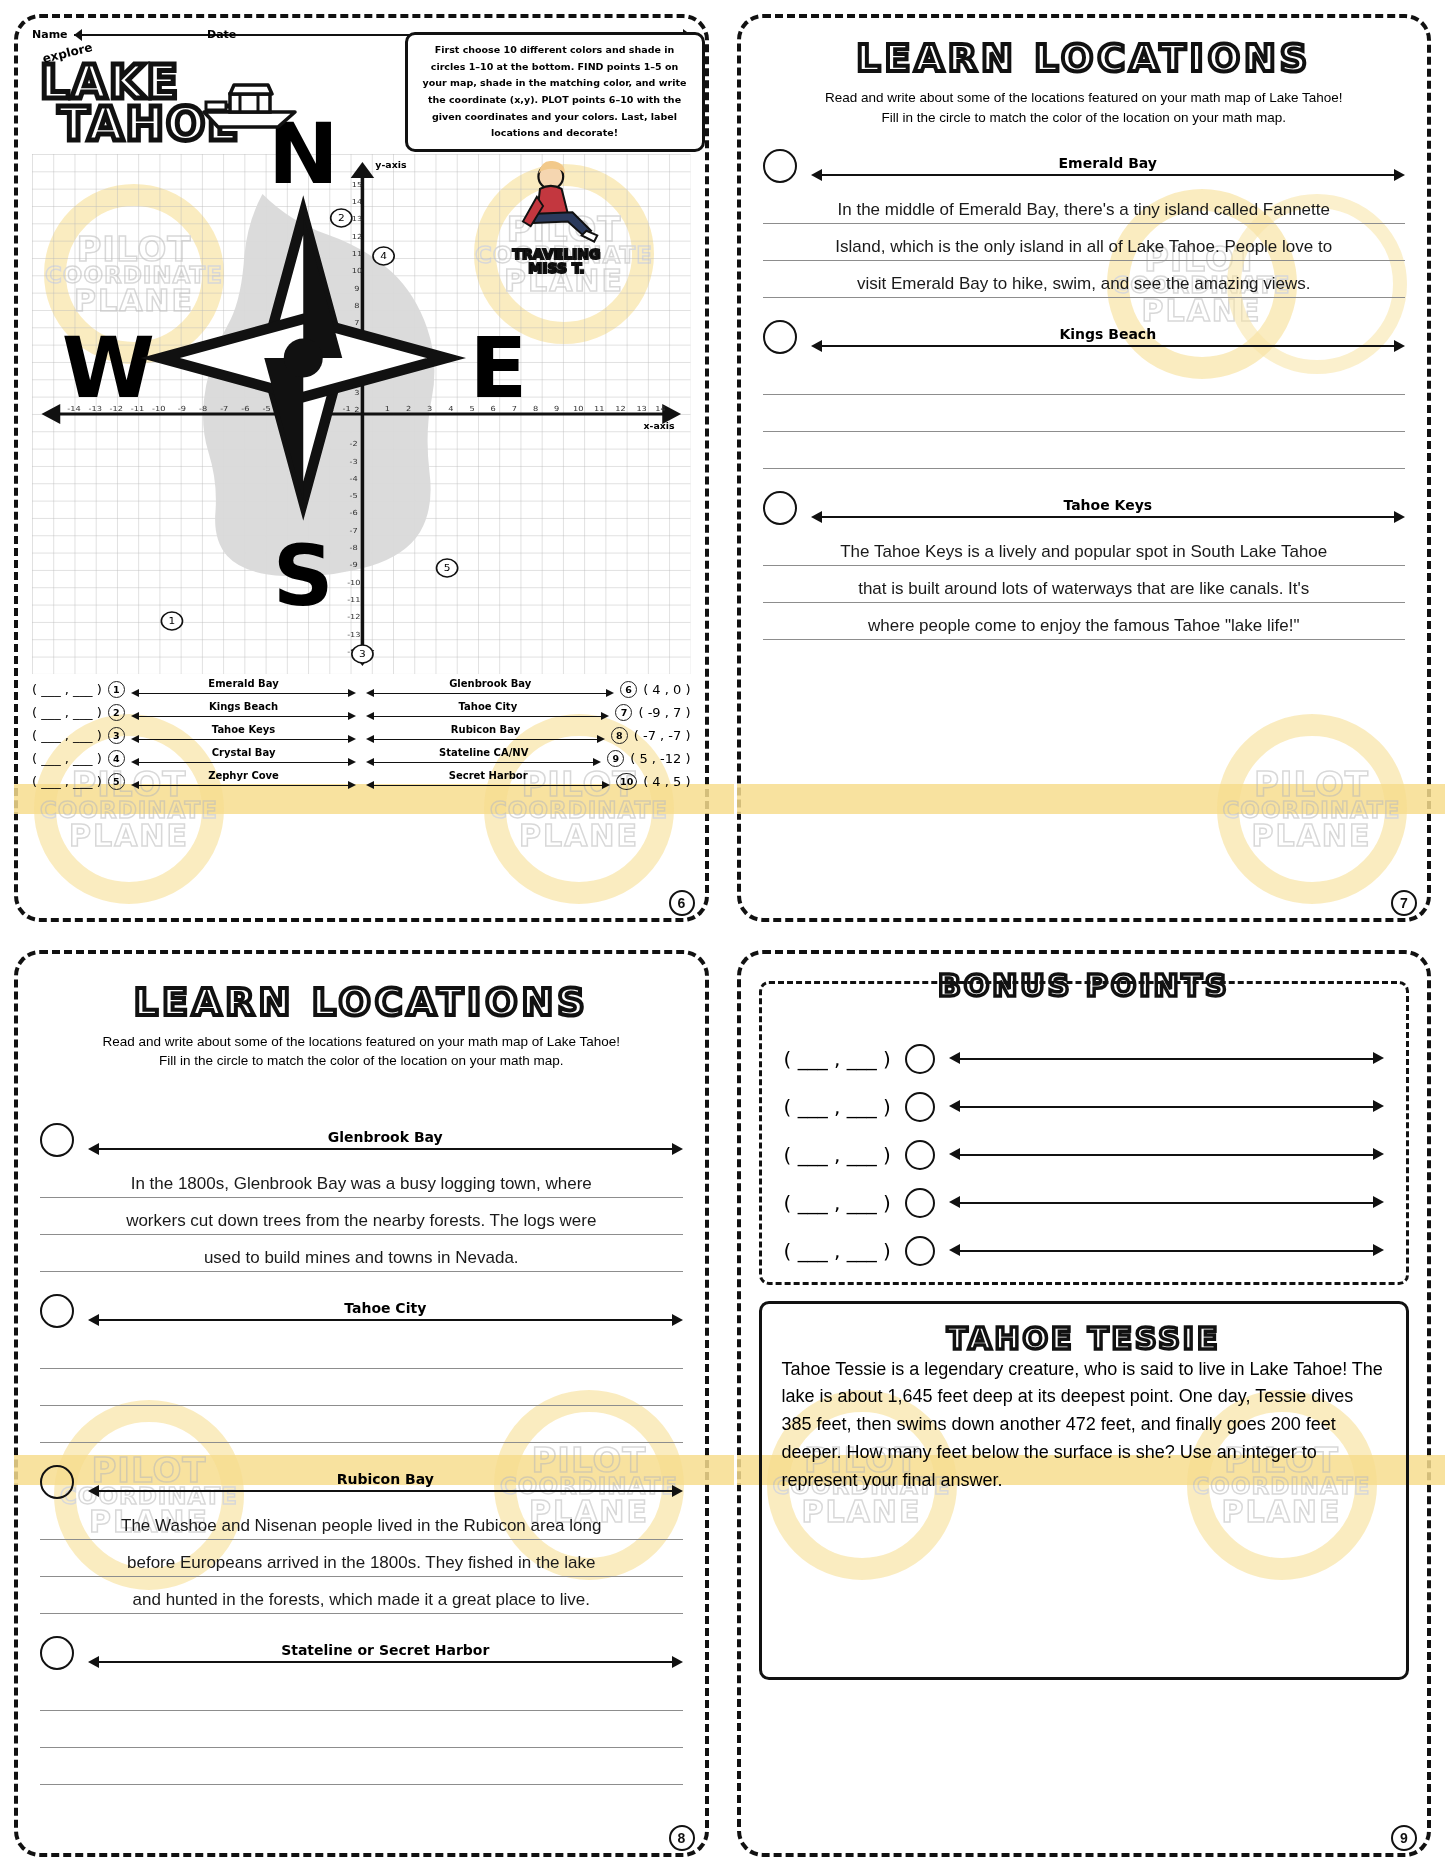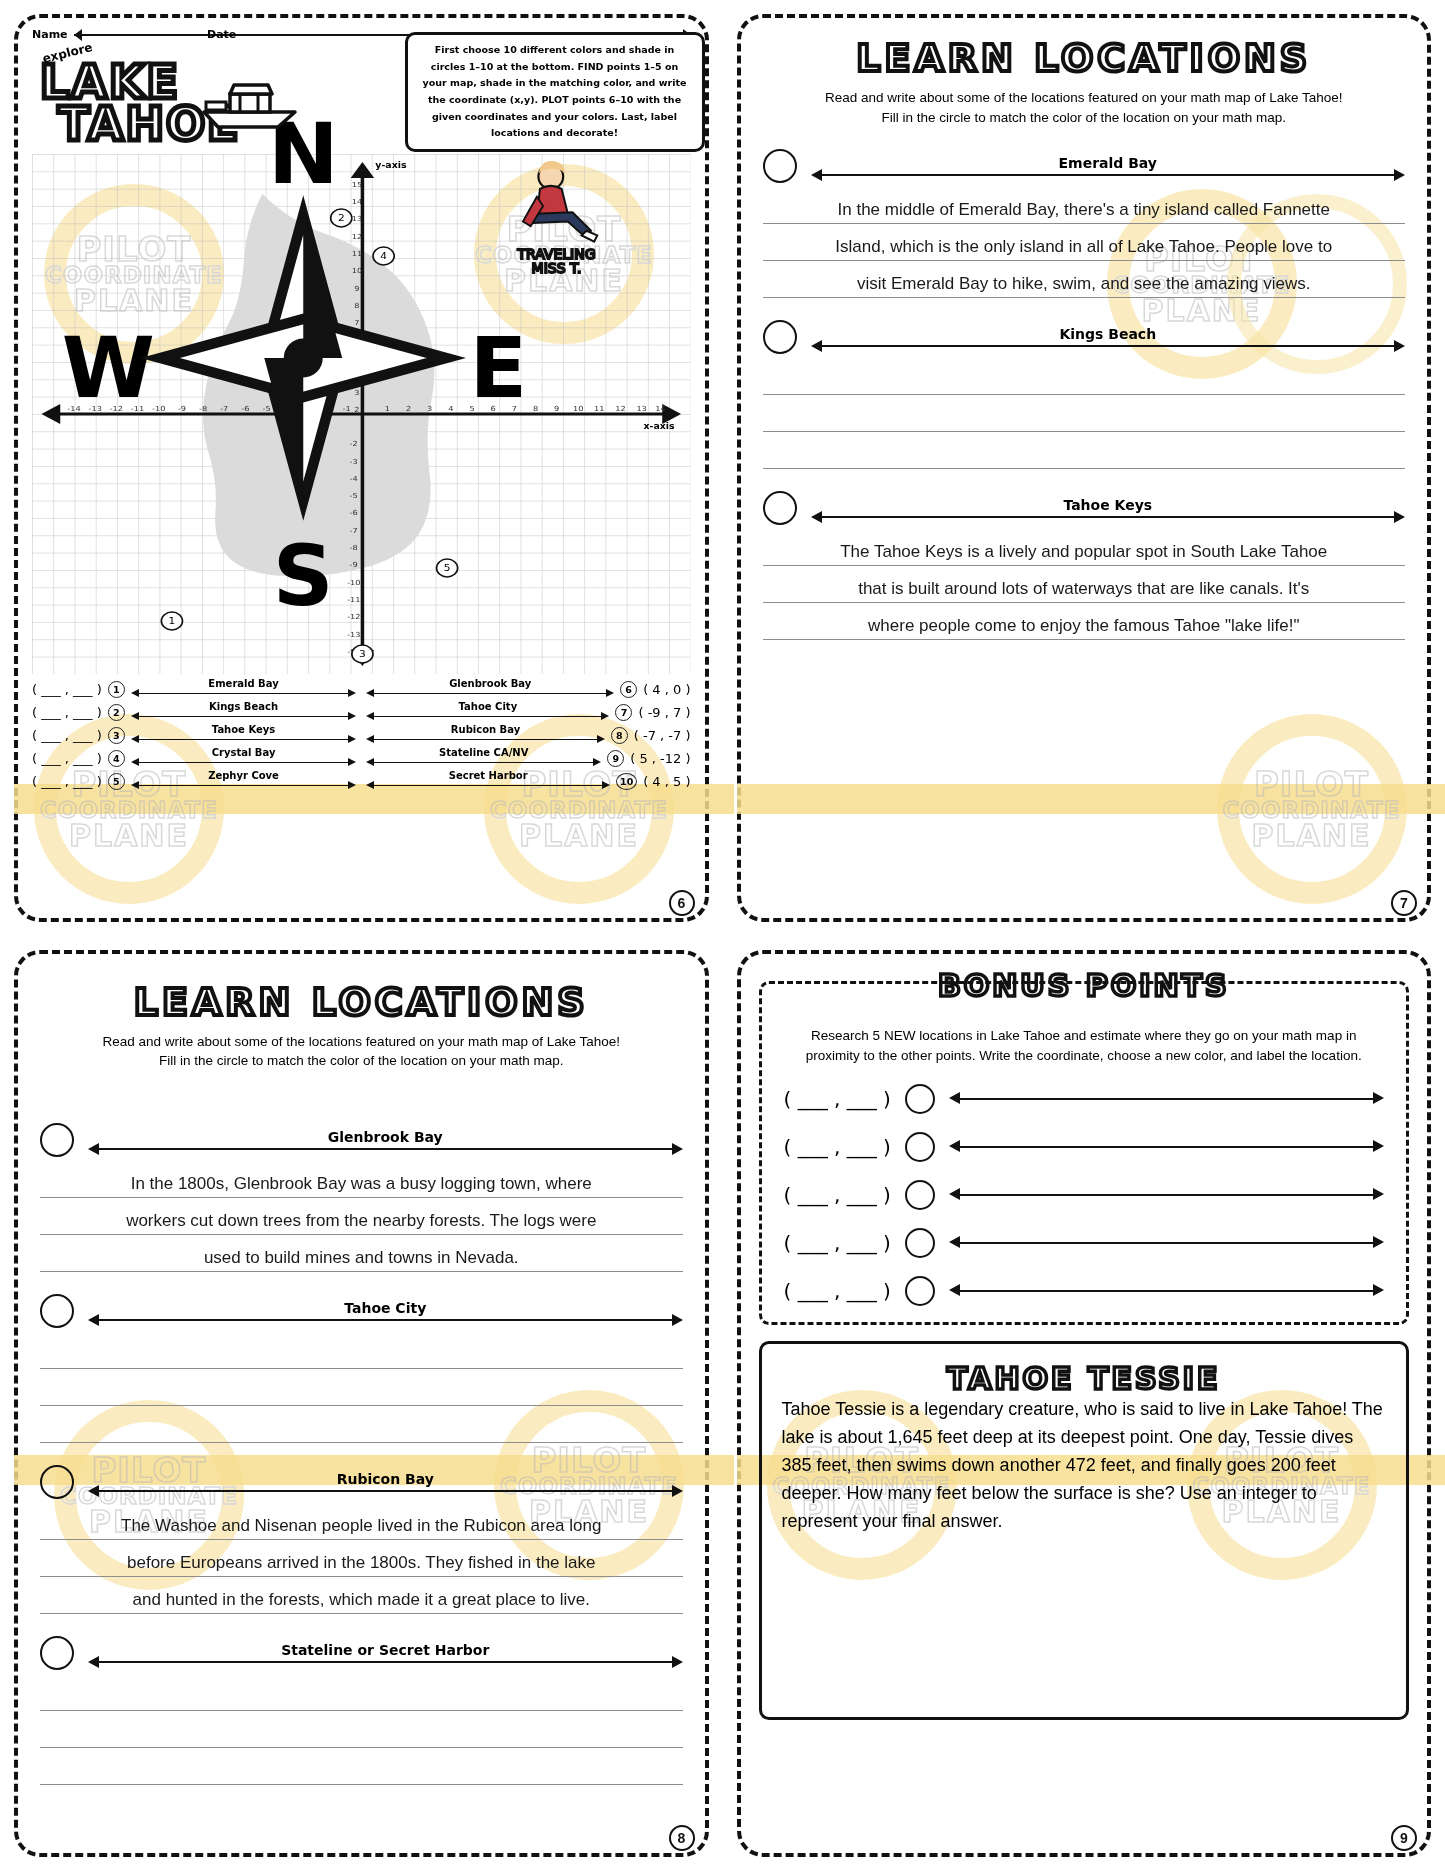--- a/index.html
+++ b/index.html
@@ -73,21 +73,21 @@
     position:absolute; right:4px; top:18px; width:300px;
     border:3px solid #111; border-radius:10px; background:#fff; padding:7px 10px;
     font-family:"DejaVu Sans",sans-serif; font-size:9.5px; font-weight:700;
     line-height:1.75; text-align:center; z-index:5;
   }
   .boat { position:absolute; left:186px; top:58px; z-index:4; }
 
   .grid-area { position:relative; margin-top:8px; height:520px; z-index:2; }
   .grid-area svg { width:100%; height:100%; display:block; }
   .miss-t { position:absolute; right:86px; top:4px; width:96px; text-align:center; z-index:4;}
-  .miss-t .cap { font-family:"DejaVu Sans",sans-serif; font-weight:400; font-size:14px;
+  .miss-t .cap { font-family:"DejaVu Sans",sans-serif; font-weight:700; font-size:14px;
                  color:#000000; -webkit-text-stroke:2px #111; line-height:1; }
 
   .legend { position:relative; z-index:3; margin-top:4px; }
   .leg-row { display:flex; align-items:center; gap:6px; height:23px; }
   .leg-coord { font-family:"DejaVu Sans",sans-serif; font-size:13px; white-space:nowrap; }
   .leg-num { width:17px;height:17px;border:1.6px solid #222;border-radius:50%;
              display:flex;align-items:center;justify-content:center;
              font-size:9.5px;font-weight:700;font-family:"DejaVu Sans",sans-serif;flex:none;}
   .leg-num.wide{width:21px;}
   .leg-line { flex:1; position:relative; height:16px; }
@@ -698,21 +698,20 @@
           <div class="l2">COORDINATE</div>
           <div class="l3">PLANE</div>
         </div>
     </div>
     <div class="band" style="left:0;top:505px;width:720px;"></div>
 
     <div class="page-content" style="padding:18px 22px;">
       <div class="bubhead sm">BONUS POINTS</div>
 
       <div class="bonusbox" style="margin-top:-22px;padding-top:42px">
-        <div class="bonus-txt">Research 5 NEW locations in Lake Tahoe and estimate where they go on your math map in proximity to the other points. Write the coordinate, choose a new color, and label the location.</div>
         <div class="bonus-row">
           <span class="bonus-coord">( ___ , ___ )</span>
           <span class="bonus-circle"></span>
           <span class="bonus-arrow">
               <span class="bar"></span>
               <span class="la"></span>
               <span class="ra"></span>
             </span>
         </div>
         <div class="bonus-row">

